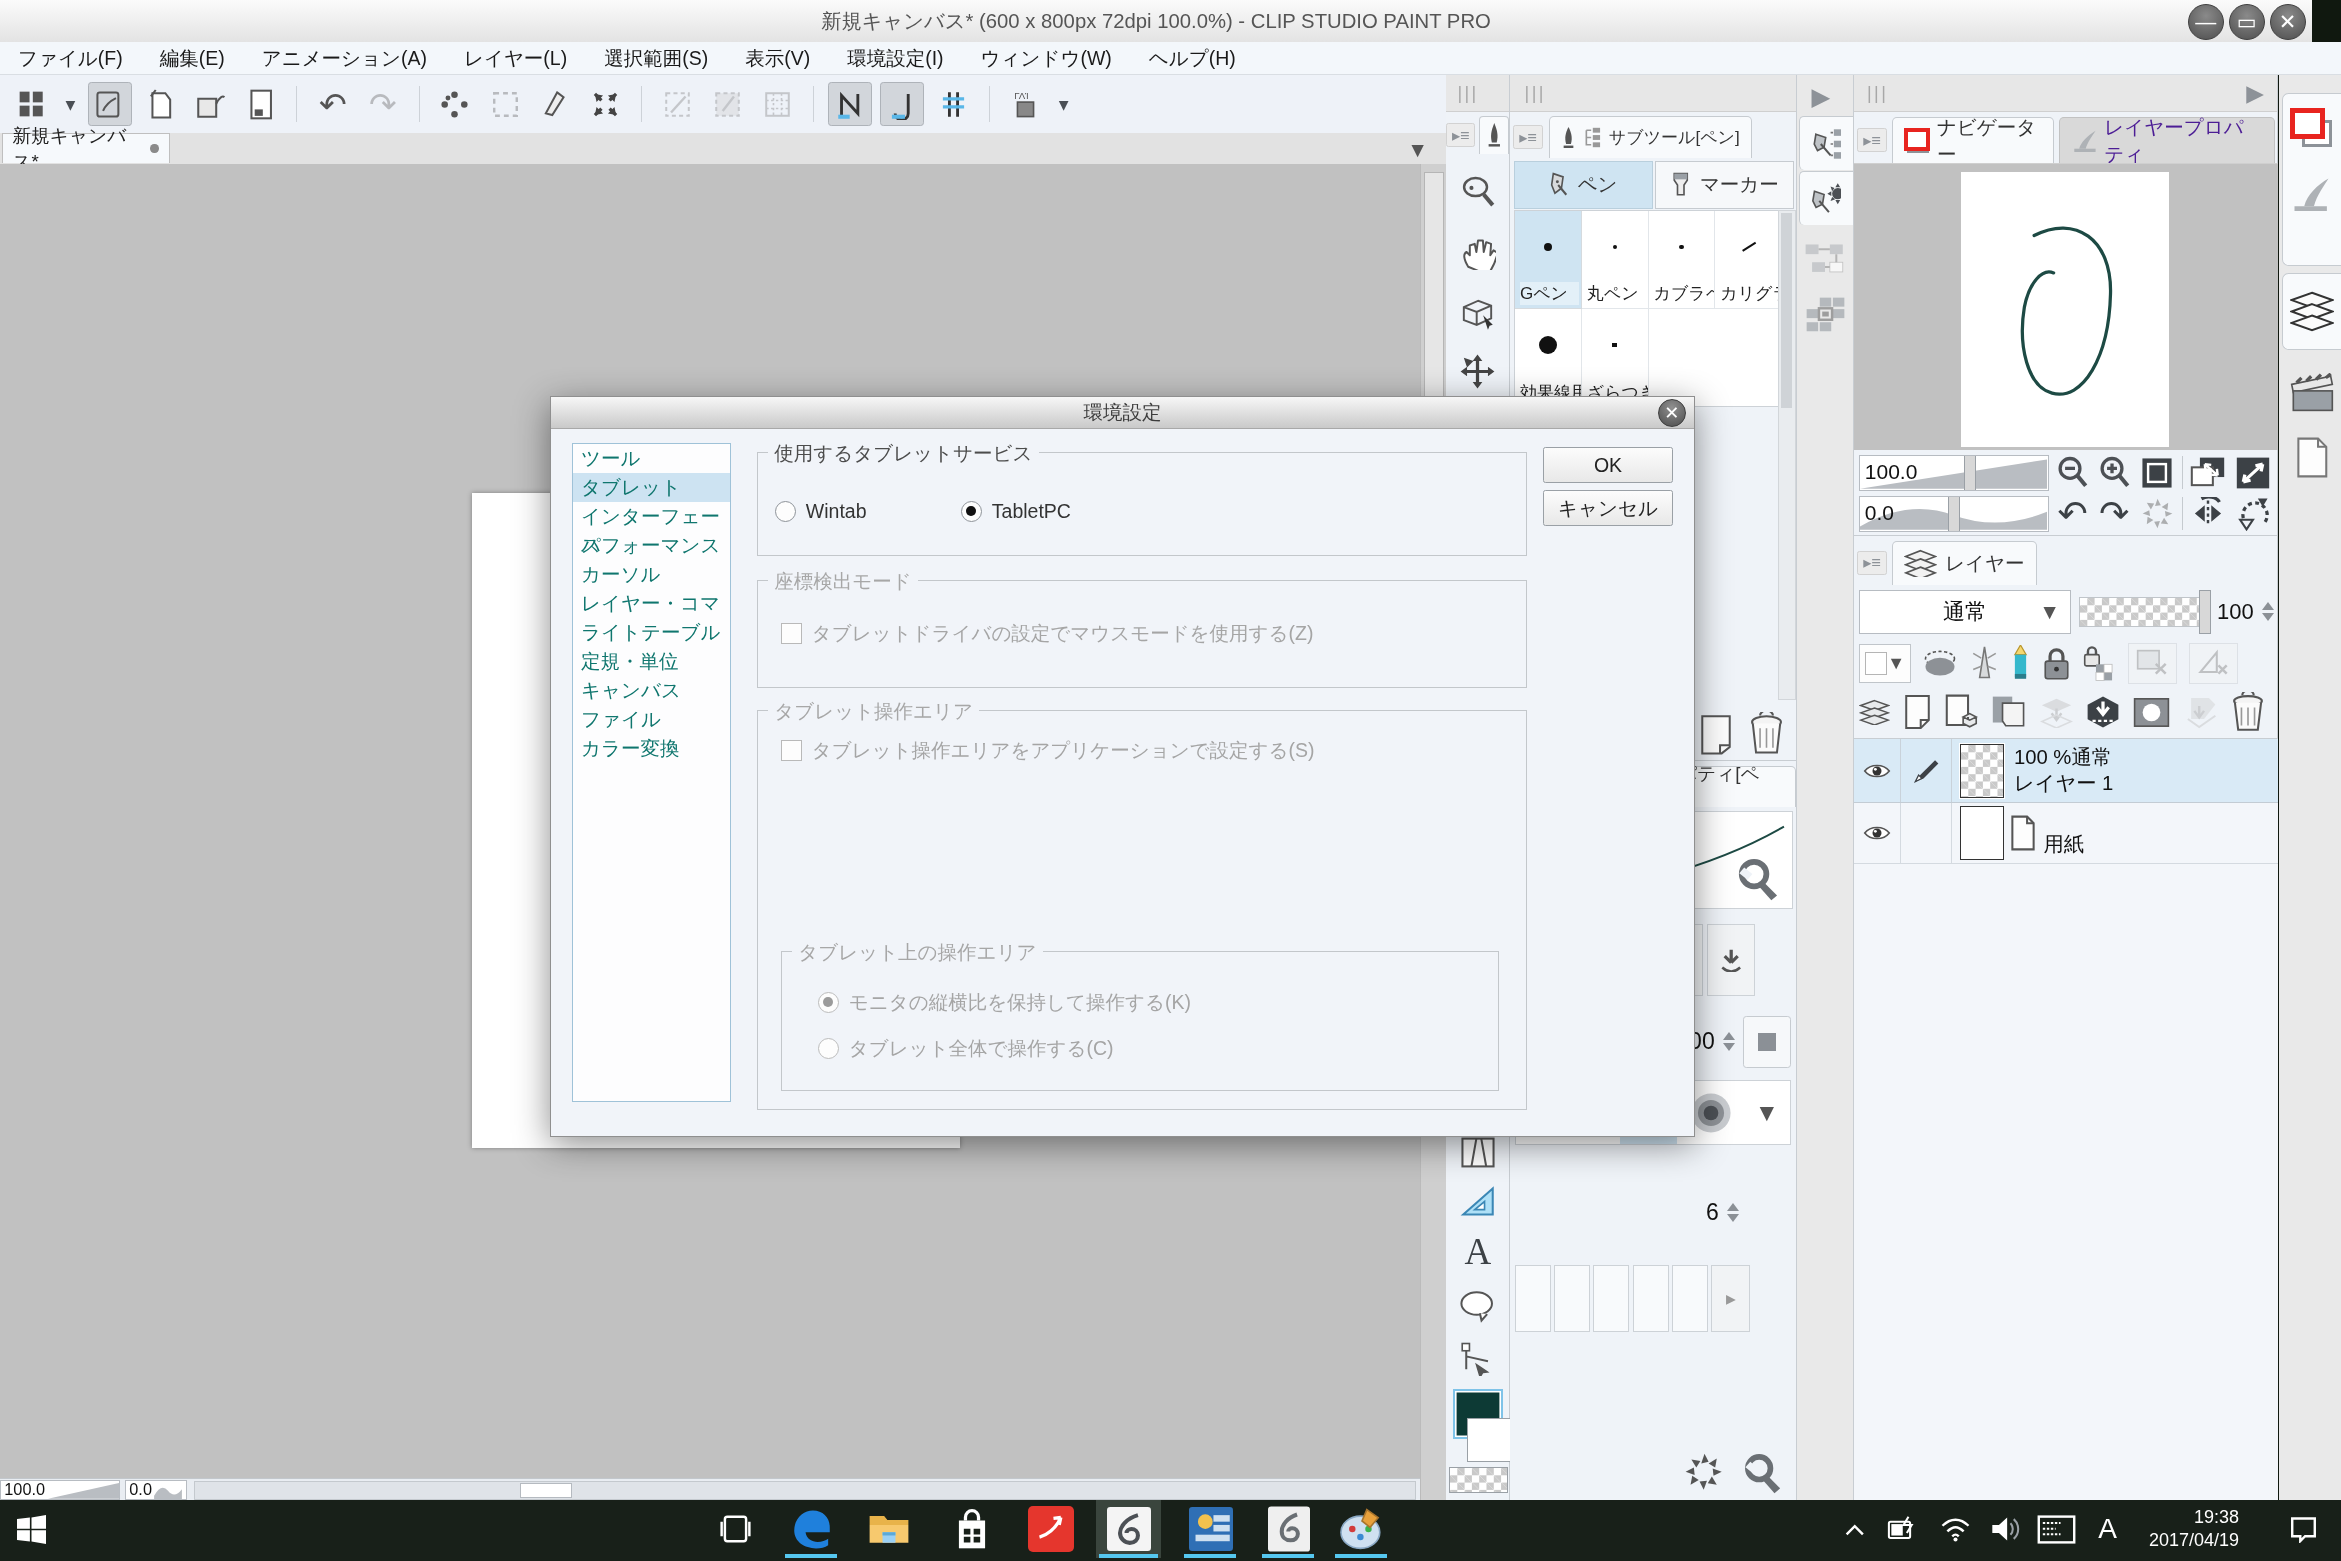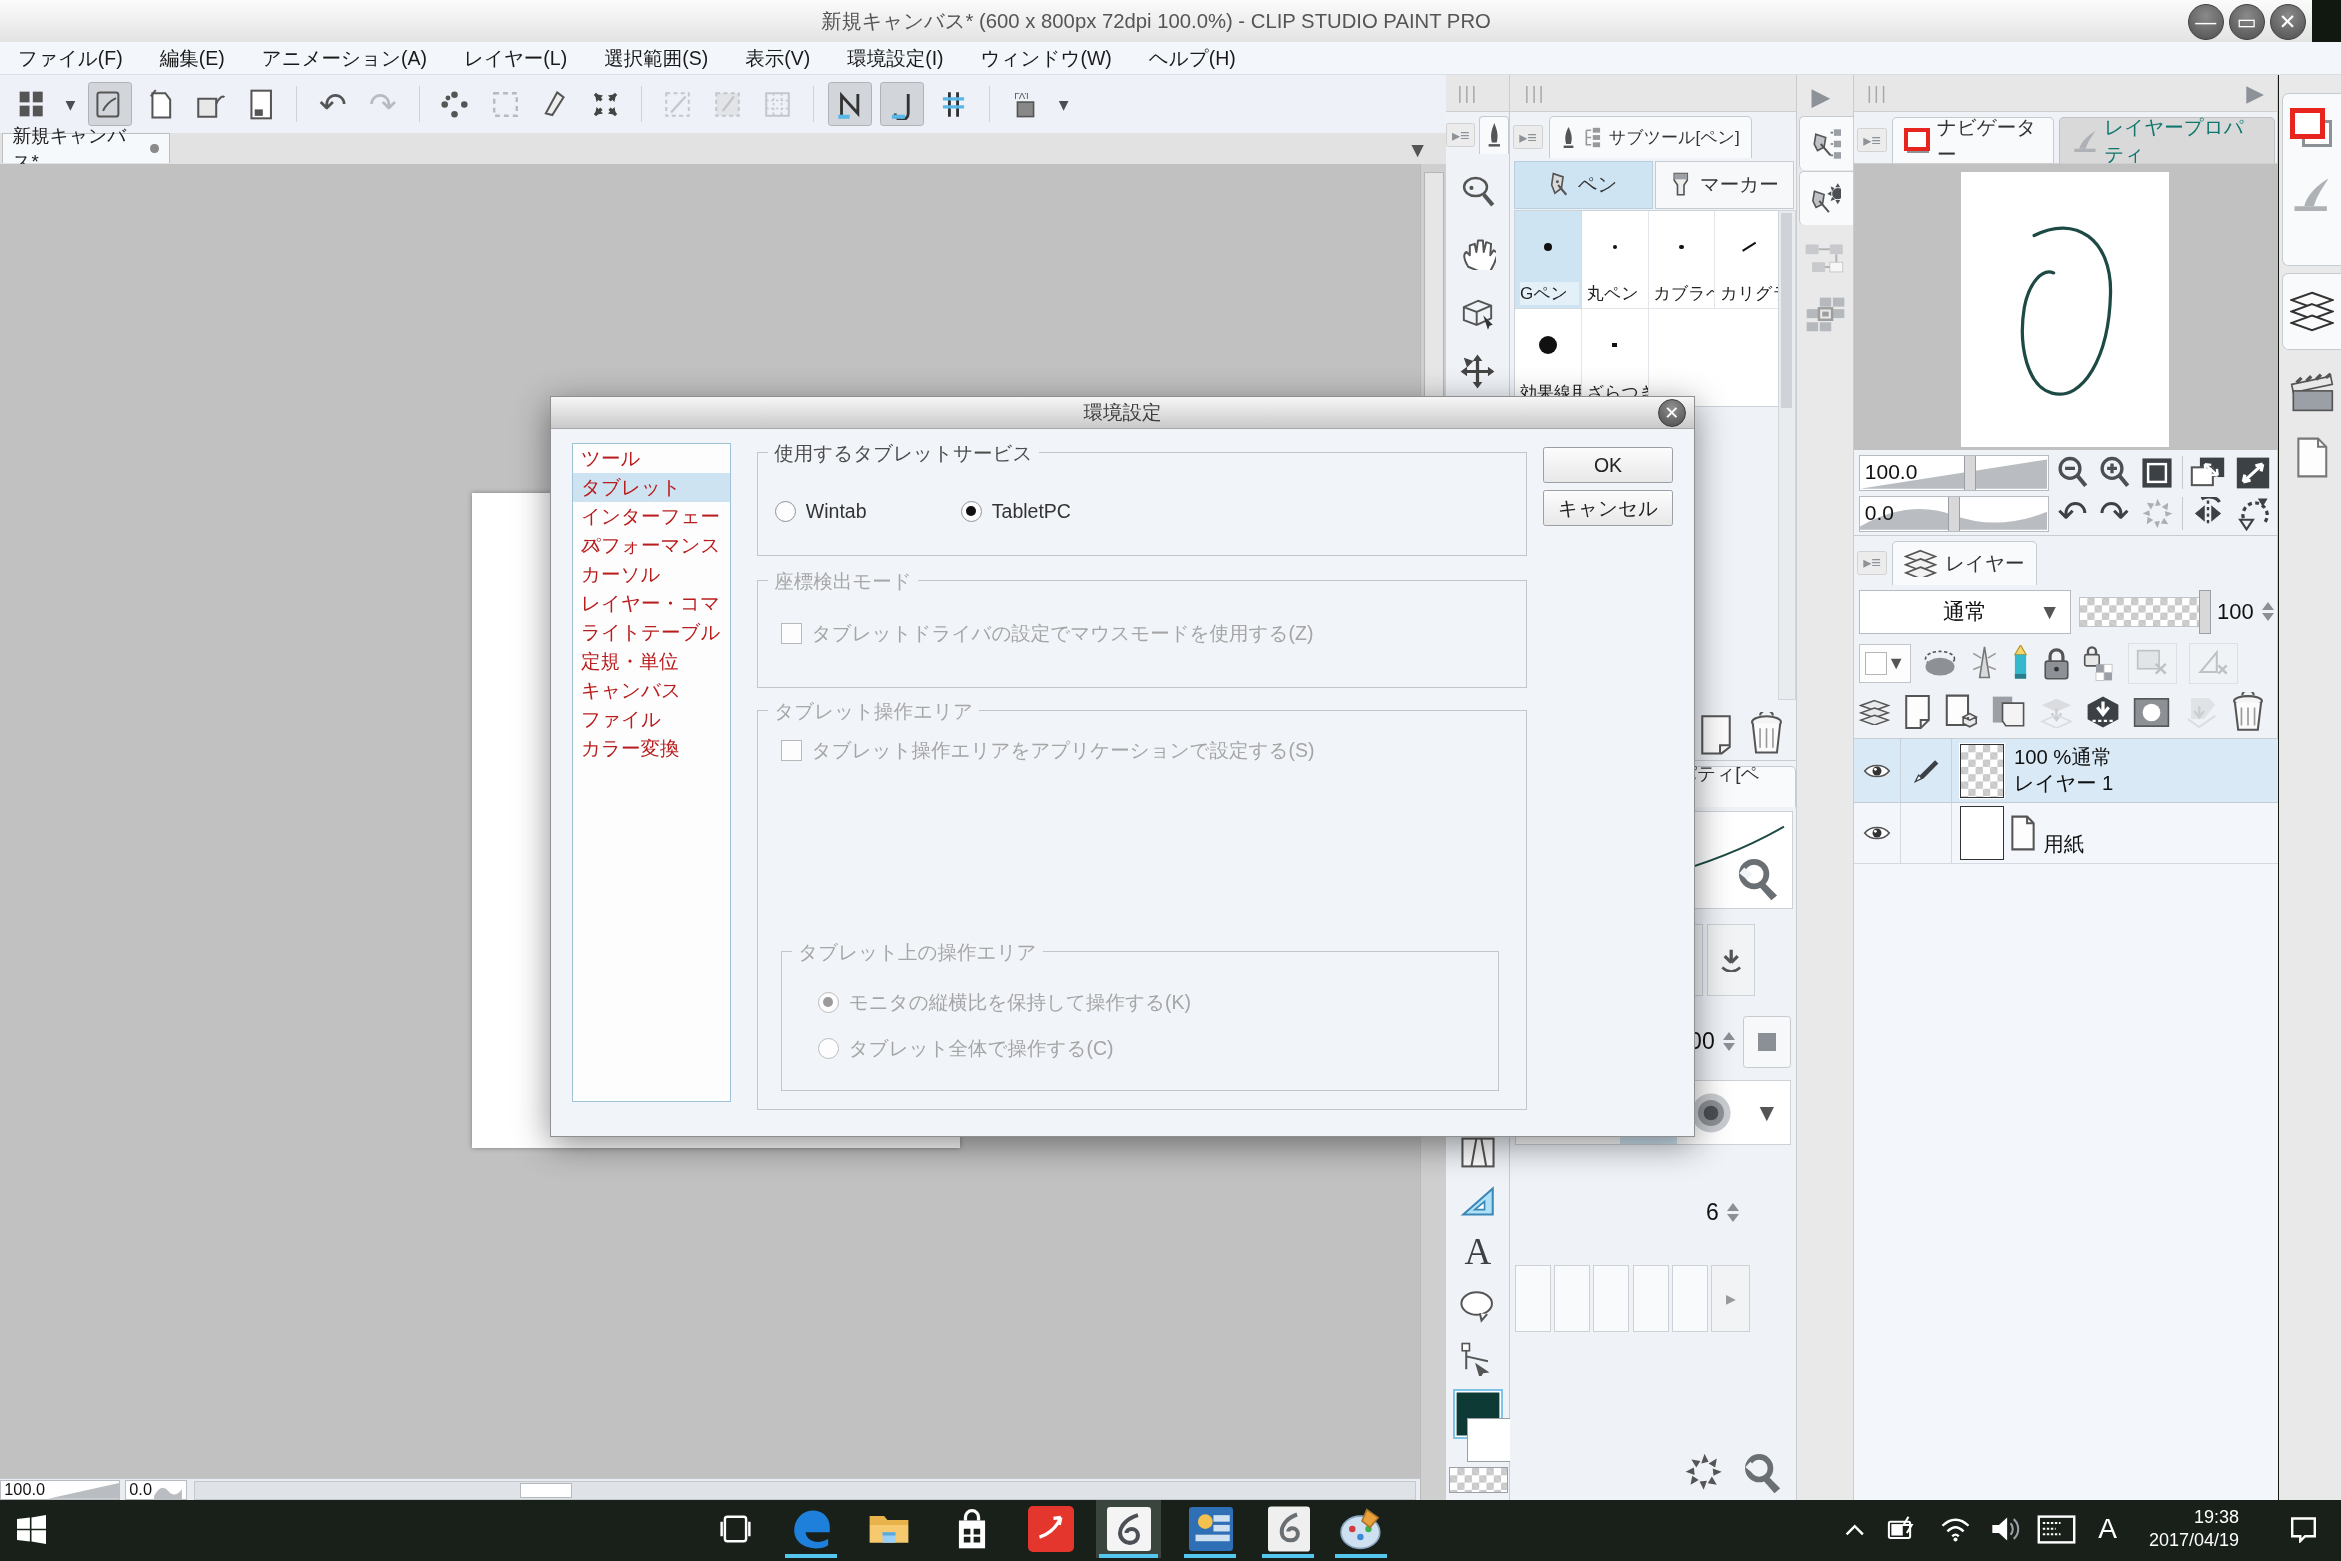--- a/index.html
+++ b/index.html
@@ -58,21 +58,21 @@
     background-size:14.6px 14.6px;background-position:0 0,7.3px 7.3px;}
   
   .dialog{left:550px;top:396px;width:1143px;height:739px;background:#f1f4f9;border:0.8px solid #8f8f8f;
     box-shadow:0 8.1px 33px rgba(0,0,0,.45);z-index:50;}
   .dlg-title{left:0;top:0;width:100%;height:31px;background:linear-gradient(#f7f7f7,#c9c9c9);
     border-bottom:0.8px solid #a8a8a8;display:flex;align-items:center;justify-content:center;color:#3c3c3c;}
   .dlg-close{right:8.1px;top:2.4px;width:26px;height:26px;border-radius:50%;
     background:radial-gradient(circle at 50% 30%,#909090,#4c4c4c);color:#fff;font-size:18px;
     display:flex;align-items:center;justify-content:center;border:1.6px solid #3d3d3d;}
   .catlist{left:21px;top:46px;width:159px;height:659px;background:#fdfdfe;border:0.8px solid #9fc2d8;box-sizing:border-box;}
-  .catlist div{height:29px;line-height:29px;padding-left:8.1px;color:#b91c1c;}
+  .catlist div{height:29px;line-height:29px;padding-left:8.1px;color:#0f766e;}
   .catlist div.sel{background:#cde3f2;}
   .fgroup{position:absolute;border:0.8px solid #c3c7cb;}
   .fgroup>.legend{position:absolute;top:-13px;left:9.8px;background:#f1f4f9;padding:0 6.5px;color:#4c4c4c;}
   .fgroup.dis>.legend{color:#a7a7a7;}
   .radio{width:21px;height:21px;border-radius:50%;border:1.6px solid #8e9399;background:#fdfdfd;box-sizing:border-box;position:relative;}
   .radio.on::after{content:"";position:absolute;left:4.1px;top:4.1px;width:9.8px;height:9.8px;border-radius:50%;background:#111;}
   .radio.dis{border-color:#bcbcbc;}
   .radio.dis.on::after{background:#9b9b9b;}
   .checkbox{width:21px;height:21px;border:1.6px solid #b9b9b9;background:#fdfdfd;box-sizing:border-box;}
   .ropt{display:flex;align-items:center;gap:9.8px;position:absolute;}
@@ -574,21 +574,21 @@
 
   <div class="abs flex" style="left:3.3px;top:42px;gap:4.9px;width:418px;">
     <span class="pmenu">▸≡</span>
     <span class="ptab" style="height:46px;font-size:19.5px;">
       <span style="position:relative;width:28px;height:24.4px;display:inline-block;">
         <span style="position:absolute;right:0;bottom:0;width:18px;height:14.6px;border:2.4px solid #8d9298;background:#fff;"></span>
         <span style="position:absolute;left:0;top:0;width:18px;height:14.6px;border:4.1px solid #e8241f;background:#fff;"></span>
       </span>
       <span>ナビゲーター</span>
     </span>
-    <span class="ptab" style="height:46px;font-size:19.5px;background:#d9d9d9;color:#0f766e;border-color:#c2c2c2;">
+    <span class="ptab" style="height:46px;font-size:19.5px;background:#d9d9d9;color:#4c1d95;border-color:#c2c2c2;">
       <svg width="28" height="23" viewBox="0 0 30.2344 28">
           <path d="M4 24 h26 v4 h-26 z" fill="#aeb2b6"></path>
           <path d="M30 2 C20 8 12 16 10 24 l8 0 C20 16 26 8 30 2 z" fill="#aeb2b6"></path>
         </svg>
       <span>レイヤープロパティ</span>
     </span>
   </div>
 
   <div class="abs" style="left:0;top:88px;width:424px;height:286px;background:#c1c1c1;border-top:0.8px solid #cfcfcf;">
     <div class="abs" style="left:107px;top:8.1px;width:208px;height:275px;background:#fff;">

